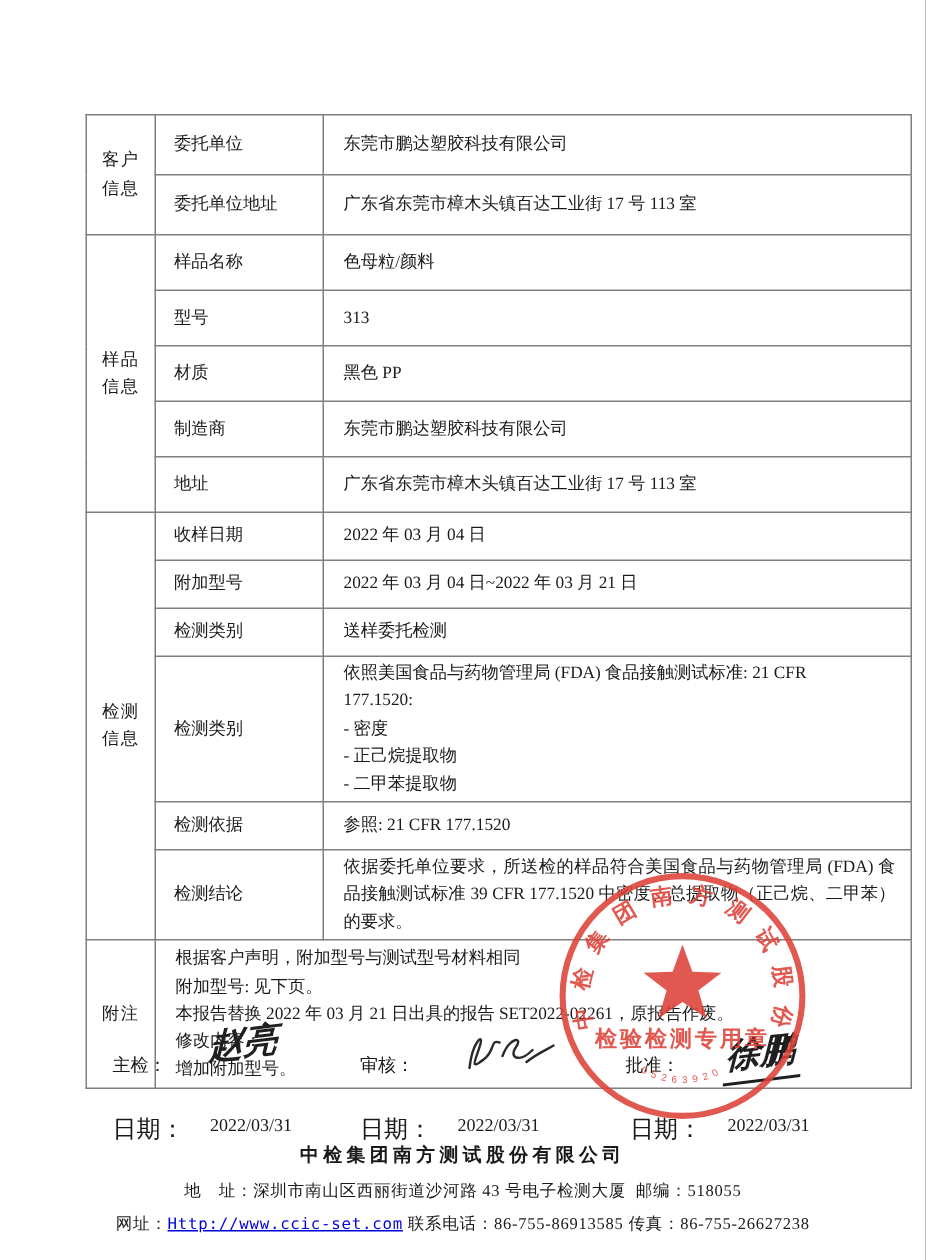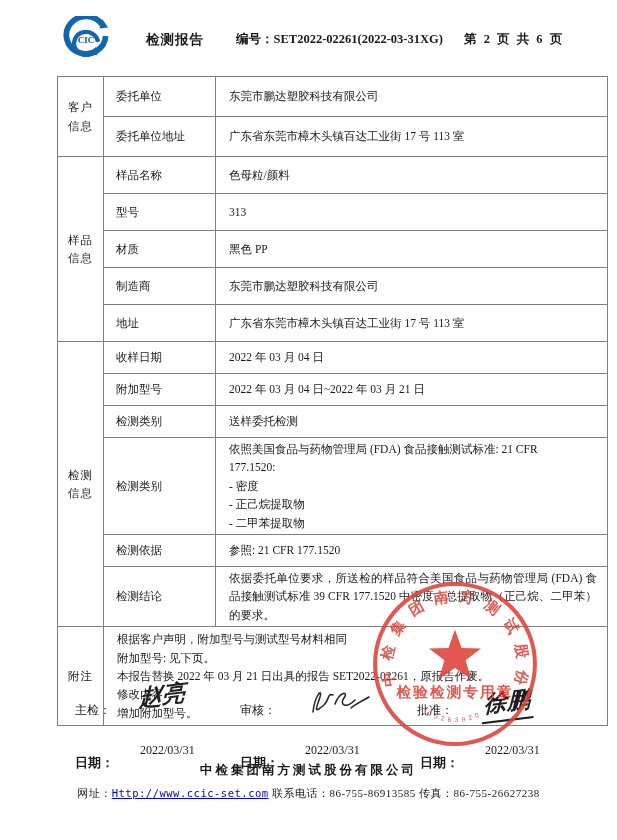--- a/index.html
+++ b/index.html
@@ -30,48 +30,35 @@
   tr.h88 td{height:88px;}
   tr.h48 td{height:48px;}
   tr.h94 td{height:94px;}
   
   .signs{position:absolute;left:57px;top:678px;width:506px;height:90px;font-size:12px;}
   .signs .role{position:absolute;font-size:12px;}
   .sig-text{position:absolute;font-size:23px;font-weight:bold;font-style:italic;color:#1f1f1f;
     transform:rotate(-7deg) skewX(-8deg);white-space:nowrap;}
   .sig-underline{border-bottom:2px solid #1f1f1f;padding:0 4px 2px 2px;display:inline-block;}
   .sig-svg{position:absolute;}
-  .date-lbl{position:absolute;top:76px;font-size:13px;font-weight:bold;}
+  .date-lbl{position:absolute;top:65px;font-size:16px;}
   .date-val{position:absolute;top:65px;font-size:12px;}
   
   .stamp{position:absolute;left:368px;top:578px;width:174px;height:172px;opacity:.88;z-index:5;pointer-events:none;}
   
   .footer{position:absolute;left:0;top:762px;width:617px;text-align:center;}
   .f-company{font-size:12.5px;font-weight:bold;letter-spacing:3px;}
   .f-line{margin-top:7px;font-size:11px;letter-spacing:.5px;}
   .f-link{color:#0000dd;text-decoration:underline;font-family:"DejaVu Sans Mono",monospace;font-size:10.5px;}
 </style>
 </head>
 <body>
 
 <div class="page">
 
-  <div class="header">
-    <svg class="logo" viewBox="0 0 50 48">
-      <ellipse cx="25" cy="24" rx="22" ry="21" fill="#ffffff"></ellipse>
-      <path d="M42 9 A 20.5 19.5 0 1 0 45.5 21" stroke="#1166ae" stroke-width="6" fill="none"></path>
-      <polygon points="42,3 48,12 39,13" fill="#1166ae"></polygon>
-      <path d="M34 37 A 12.5 12 0 1 1 37.5 27" stroke="#1166ae" stroke-width="4.5" fill="none"></path>
-      <polygon points="37,41 29,40 35,32" fill="#1166ae"></polygon>
-      <text x="25" y="28" text-anchor="middle" font-size="9.5" font-weight="bold" fill="#0d5a9e" font-family="Liberation Serif, serif">CIC</text>
-    </svg>
-    <span class="doc-title">检测报告</span>
-    <span class="report-no"><b>编号：</b><span>SET2022-02261(2022-03-31XG)</span></span>
-    <span class="page-info">第 2 页 共 6 页</span>
-  </div>
 
   <table class="report">
     <tbody>
 
       <tr class="h35">
         <td class="group" rowspan="2">客户
 信息</td>
         <td class="lbl">委托单位</td>
         <td class="val">东莞市鹏达塑胶科技有限公司</td>
       </tr>
@@ -175,16 +162,17 @@
     <polygon fill="#dd4238" points="85,51 91.5,69.1 110.7,69.7 95.5,81.4 100.9,99.8 85,89 69.1,99.8 74.5,81.4 59.3,69.7 78.5,69.1"></polygon>
     <text x="85" y="118" text-anchor="middle" font-size="14.5" font-weight="bold" fill="#dd4238" letter-spacing="2" font-family="Liberation Sans, sans-serif">检验检测专用章</text>
     <path id="stamp-arc2" d="M 57.5 135 A 55 55 0 0 0 112.5 135" fill="none"></path>
     <text font-size="6.5" fill="#dd4238" letter-spacing="3.5" font-family="Liberation Sans, sans-serif">
       <textPath href="#stamp-arc2">052639207</textPath>
     </text>
   </svg>
 
   <div class="footer">
     <div class="f-company">中检集团南方测试股份有限公司</div>
+    <div class="f-line"><span>地　址：</span><span>深圳市南山区西丽街道沙河路 43 号电子检测大厦</span>&nbsp;&nbsp;<span>邮编：</span><span>518055</span></div>
     <div class="f-line"><span>网址：</span><a class="f-link" href="#">Http://www.ccic-set.com</a>&nbsp;<span>联系电话：</span><span>86-755-86913585</span>&nbsp;<span>传真：</span><span>86-755-26627238</span></div>
   </div>
 
 </div>
 
 </body></html>

